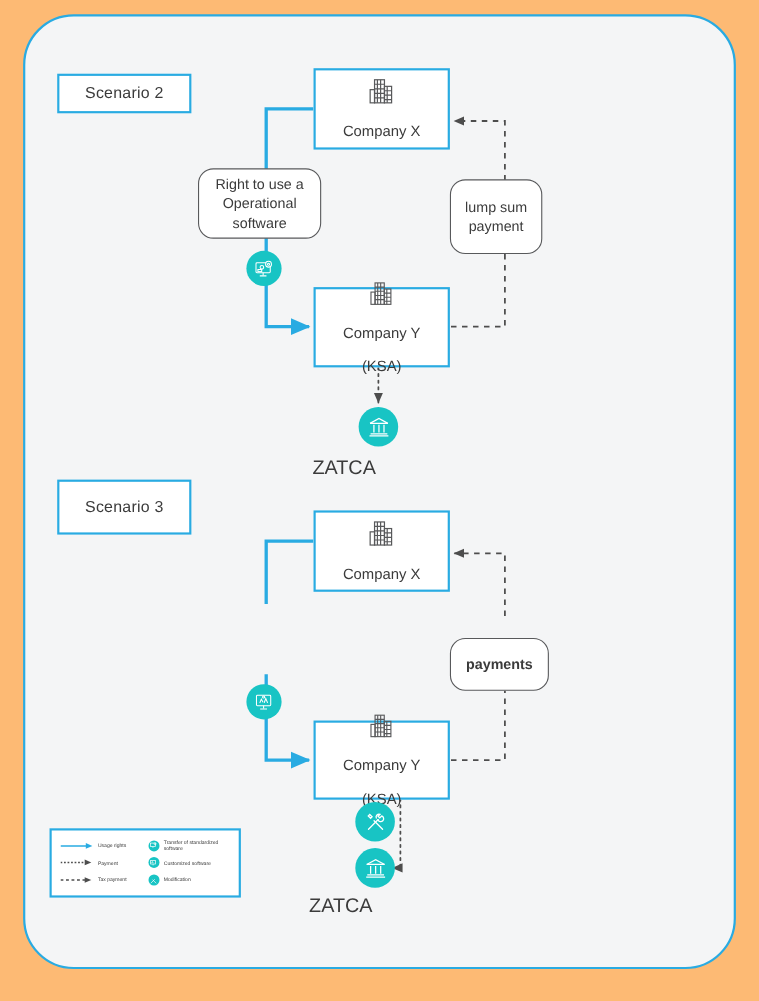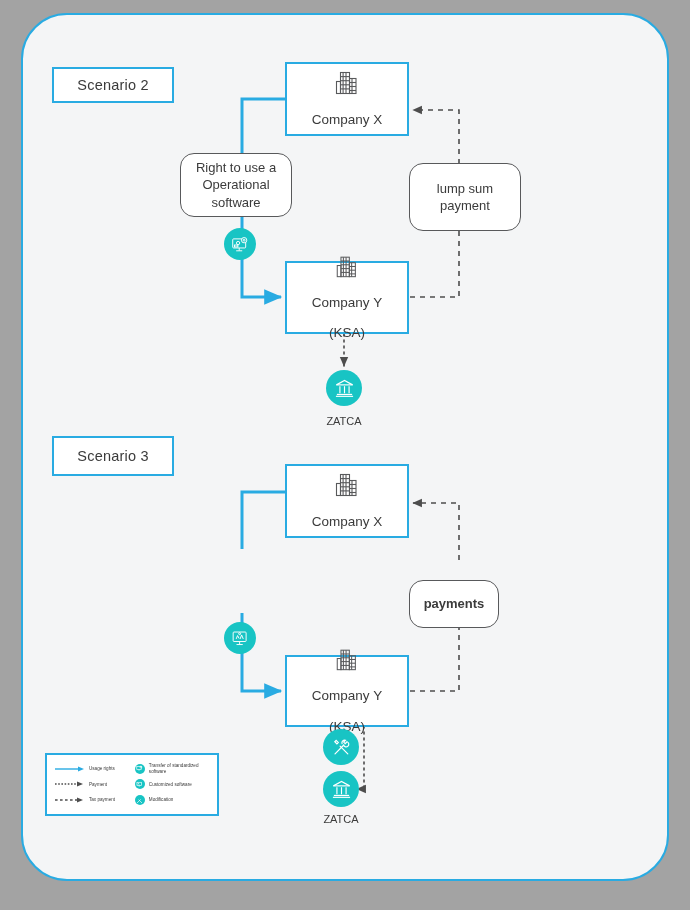--- a/index.html
+++ b/index.html
@@ -7,21 +7,21 @@
     padding: 0;
     background: #ffffff;
   }
   body {
     font-family: "Liberation Sans", sans-serif;
   }
   #canvas {
     position: relative;
     width: 690px;
     height: 910px;
-    background: #a3a3a3;
+    background: #fdba74;
     overflow: hidden;
   }
   .outer-frame {
     position: absolute;
     left: 21px;
     top: 13px;
     width: 648px;
     height: 868px;
     border: 2px solid #29abe2;
     border-radius: 46px;
@@ -92,23 +92,23 @@
     position: absolute;
     border-radius: 50%;
     background: #18c4c4;
     display: flex;
     align-items: center;
     justify-content: center;
     line-height: 0;
   }
   .zatca-label {
     position: absolute;
-    font-size: 11px;
+    font-size: 18px;
     color: #3b3b3b;
-    text-align: center;
+    text-align: left;
     width: 120px;
   }
   
   .legend {
     position: absolute;
     left: 45px;
     top: 753px;
     width: 174px;
     height: 63px;
     border: 2px solid #29abe2;
@@ -231,21 +231,21 @@
           <line x1="6" y1="18.3" x2="13" y2="18.3"></line>
           <circle cx="15.2" cy="6" r="3.1" fill="#18c4c4"></circle>
           <circle cx="15.2" cy="6" r="1.1"></circle>
           <circle cx="8.2" cy="9.3" r="1.9"></circle>
           <rect x="4" y="11.6" width="4" height="2.2"></rect>
         </g>
       </svg>
     </span>
   </div>
 
-  <div class="note-box" style="left:409px; top:163px; width:112px; height:68px;">lump sum payment</div>
+  <div class="note-box" style="left:409px; top:163px; width:84px; height:68px;">lump sum payment</div>
 
   <div class="company-box" style="left:285px; top:261px; width:124px; height:73px;">
     <span class="bld">
       <svg width="26" height="26" viewBox="0 0 26 28" aria-hidden="true">
         <g fill="none" stroke="#58595b" stroke-width="1.1">
           <rect x="6.5" y="4.5" width="9" height="21"></rect>
           <rect x="15.5" y="10.5" width="6.5" height="15"></rect>
           <rect x="2.5" y="13.5" width="4" height="12"></rect>
           <line x1="6.5" y1="8.6" x2="15.5" y2="8.6"></line>
           <line x1="6.5" y1="12.7" x2="15.5" y2="12.7"></line>
@@ -274,21 +274,21 @@
           <line x1="11" y1="8.6" x2="11" y2="16"></line>
           <line x1="15.8" y1="8.6" x2="15.8" y2="16"></line>
           <line x1="3" y1="17.2" x2="19" y2="17.2"></line>
           <line x1="2" y1="19.2" x2="20" y2="19.2"></line>
         </g>
       </svg>
     </span>
   </div>
   <div class="zatca-label" style="left:284px; top:415px;">ZATCA</div>
 
-  <div class="scenario-label" style="left:52px; top:436px; width:122px; height:40px;">Scenario 3</div>
+  <div class="scenario-label" style="left:52px; top:436px; width:122px; height:50px;">Scenario 3</div>
 
   <div class="company-box" style="left:285px; top:464px; width:124px; height:74px;">
     <span class="bld">
       <svg width="26" height="28" viewBox="0 0 26 28" aria-hidden="true">
         <g fill="none" stroke="#58595b" stroke-width="1.1">
           <rect x="6.5" y="4.5" width="9" height="21"></rect>
           <rect x="15.5" y="10.5" width="6.5" height="15"></rect>
           <rect x="2.5" y="13.5" width="4" height="12"></rect>
           <line x1="6.5" y1="8.6" x2="15.5" y2="8.6"></line>
           <line x1="6.5" y1="12.7" x2="15.5" y2="12.7"></line>

